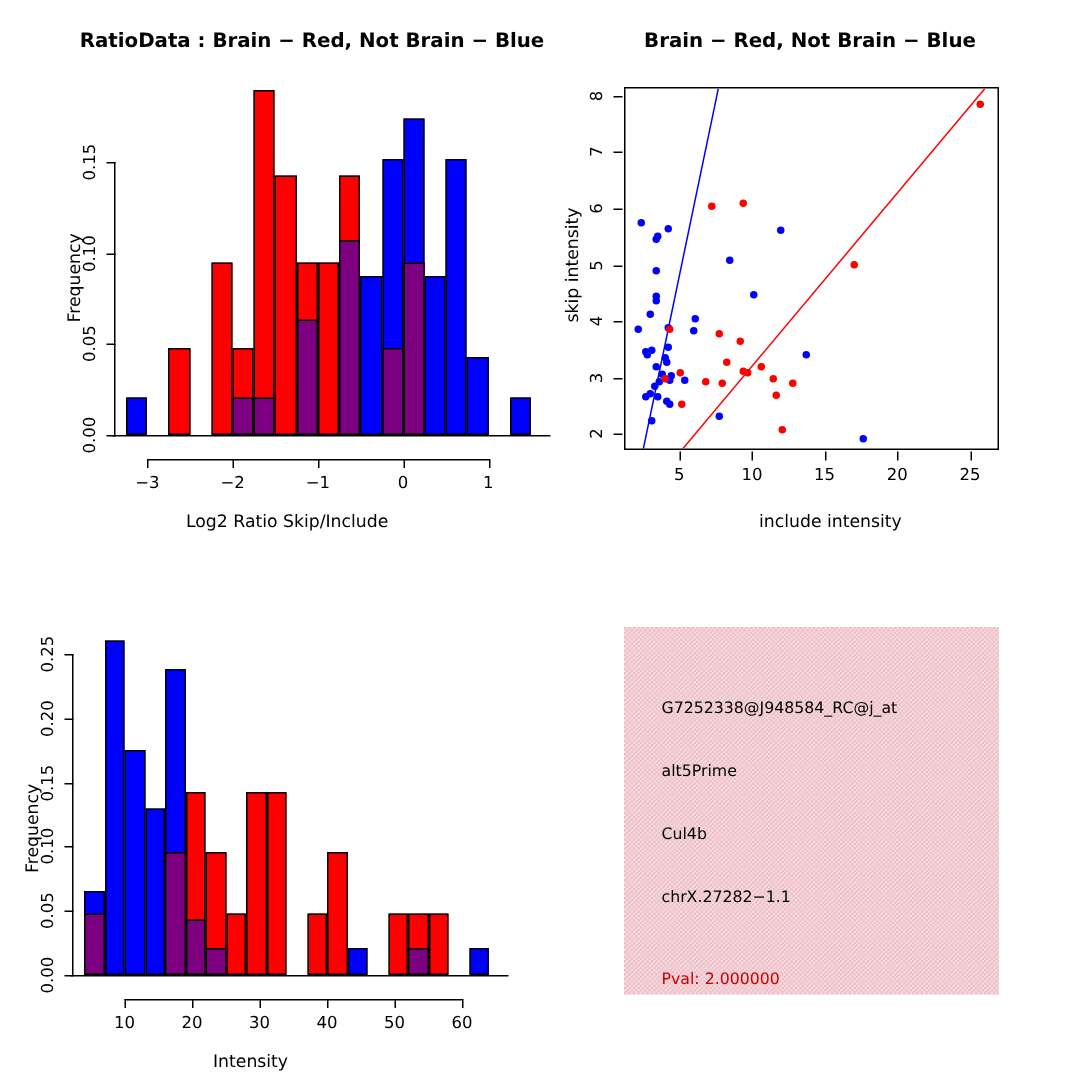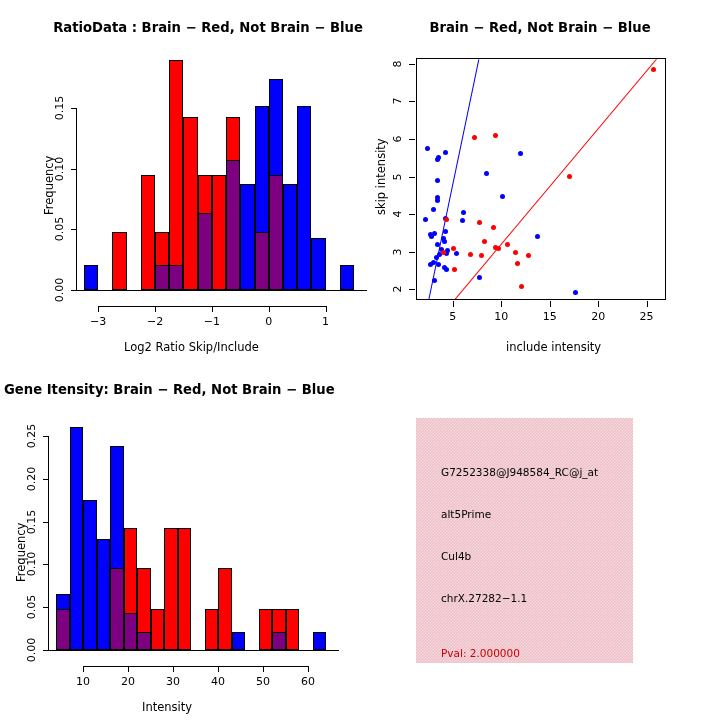--- a/index.html
+++ b/index.html
@@ -219,21 +219,20 @@
         <div class="ticklab" style="left:189.72093023255815px;top:310px;transform:translateX(-50%);text-align:center;">15</div>
         <div class="tickmark" style="left:238.1705426356589px;top:301px;width:1px;height:6px;"></div>
         <div class="ticklab" style="left:238.1705426356589px;top:310px;transform:translateX(-50%);">20</div>
         <div class="tickmark" style="left:286.62015503875966px;top:301px;width:1px;height:6px;"></div>
         <div class="ticklab" style="left:286.62015503875966px;top:310px;transform:translateX(-50%);">25</div>
       </div>
   </div>
 
   <div class="panel" style="left:0;top:360px;width:360px;height:360px;">
 
-    <div class="ttl" style="top:22px;left:4px;text-align:left;width:356px;">Gene Itensity: Brain − Red, Not Brain − Blue</div>
 
     <div class="axlab ylab-rot" style="left:14px;top:222px;">Frequency</div>
 
     <div class="axlab" style="left:142px;top:340px;">Intensity</div>
 
     <div class="plotarea" id="p3-bars" style="left:56px;top:63px;width:270px;height:227px;">
         <div class="bar purple" style="left:0px;width:13.5px;height:40.77433962264151px;"></div>
         <div class="bar blue" style="left:0px;width:13.5px;height:56.10754716981132px;"></div>
         <div class="bar purple" style="left:0px;width:13.5px;height:40.77433962264151px;"></div>
         <div class="bar blue" style="left:13.5px;width:13.5px;height:222.71698113207546px;"></div>
@@ -288,21 +287,21 @@
         <div class="ticklab" style="left:218px;top:315px;transform:translateX(-50%);">40</div>
         <div class="tickmark" style="left:263px;top:306px;width:1px;height:6px;"></div>
         <div class="ticklab" style="left:263px;top:315px;transform:translateX(-50%);text-align:right;">50</div>
         <div class="tickmark" style="left:308px;top:306px;width:1px;height:6px;"></div>
         <div class="ticklab" style="left:308px;top:315px;transform:translateX(-50%);">60</div>
       </div>
   </div>
 
   <div class="panel" style="left:360px;top:360px;width:360px;height:360px;">
 
-    <div class="infopanel" style="left:56px;top:58px;width:217px;height:245px;">
+    <div class="infopanel" style="left:56px;top:58px;width:250px;height:245px;">
 
       <div class="infotext" style="left:25px;top:48px;">G7252338@J948584_RC@j_at</div>
 
       <div class="infotext" style="left:25px;top:90px;">alt5Prime</div>
 
       <div class="infotext" style="left:25px;top:132px;">Cul4b</div>
 
       <div class="infotext" style="left:25px;top:174px;">chrX.27282−1.1</div>
 
       <div class="infotext pval" style="left:25px;top:205px;margin-top:24px;">Pval: 2.000000</div>

